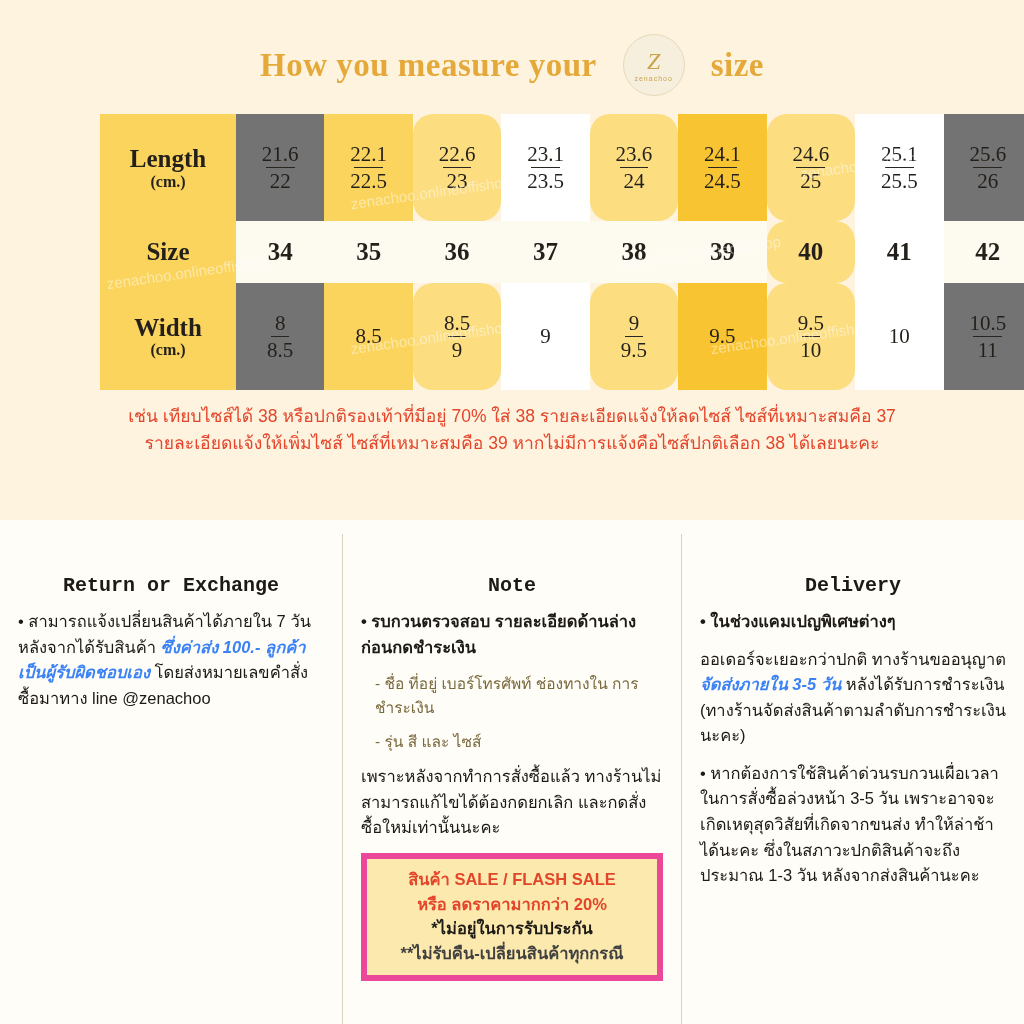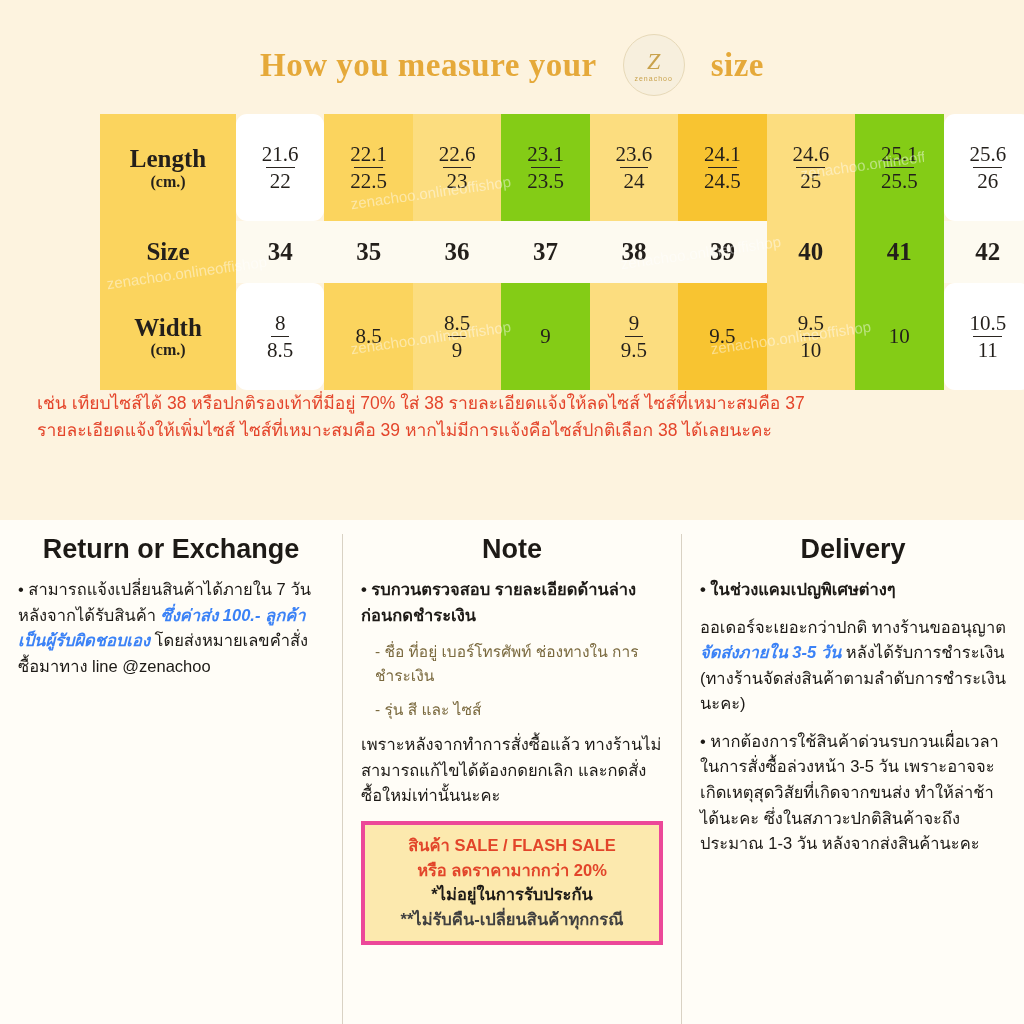--- a/index.html
+++ b/index.html
@@ -94,44 +94,45 @@
 
   .frac { display: inline-block; line-height: 1.05; font-size: 21px; }
   .frac .num { display: block; }
   .frac .bar { display: block; height: 1px; background: #2a2520; margin: 2px 4px; }
   .frac .den { display: block; }
   .single { font-size: 21px; }
   .sizeval { font-size: 25px; font-weight: bold; }
 
   
   .cell-a { background: #fbd45e; }
-  .cell-b { background: #84cc16; }
-  .cell-c { background: #ffffff; border-radius: 11px; }
+  .cell-b { background: #ffffff; }
+  .cell-c { background: #737373; }
   .cell-d { background: #fdfaf0; }
-  .cell-e { background: #fcdd7f; }
+  .cell-e { background: #fcdd7f; border-radius: 20px; }
   .cell-f { background: #f8c431; }
 
   .watermarks {
     position: absolute;
     inset: 0;
     pointer-events: none;
     overflow: hidden;
   }
   .wm {
     position: absolute;
     font-family: "Liberation Sans", sans-serif;
     font-size: 15px;
     color: rgba(255,255,255,0.45);
     white-space: nowrap;
     transform: rotate(-8deg);
   }
 
   .note-red {
-    margin: 0 auto 0 auto;
+    margin: 13px auto 0 auto;
     width: 950px;
+    text-align: center;
     color: #e4452b;
     font-size: 17.5px;
     line-height: 1.55;
   }
 
   
   .bottom-section {
     position: relative;
     height: 504px;
     background: #fffdf7;
@@ -140,44 +141,45 @@
   }
   .col {
     position: relative;
     padding: 0 18px;
   }
   .col-1 { width: 342px; }
   .col-2 { width: 340px; border-left: 1px solid #d9d2c4; border-right: 1px solid #d9d2c4; }
   .col-3 { width: 342px; }
 
   .col h2 {
-    font-family: Liberation Sans, sans-serif;
-    font-size: 27px;
+    font-family: Liberation Mono, monospace;
+    font-size: 20px;
     font-weight: bold;
     color: #1d1a16;
     text-align: center;
     margin-bottom: 12px;
+    margin-top: 40px;
   }
   .p {
     font-size: 16.5px;
     color: #1d1a16;
     line-height: 1.55;
     margin-bottom: 12px;
   }
   .p .em-red { color: #e2452a; font-weight: bold; }
   .p .em-orange { color: #3b82f6; font-weight: bold; font-style: italic; }
   .sub-list {
     font-size: 15.5px;
     color: #7b6a3f;
     line-height: 1.55;
     margin: 0 0 10px 14px;
   }
   .sale-box {
     margin-top: 10px;
-    border: 4px solid #ec4899;
+    border: 6px solid #ec4899;
     background: #fce9ae;
     text-align: center;
     padding: 8px 6px 9px 6px;
     font-size: 16.5px;
     line-height: 1.5;
     color: #1d1a16;
     font-weight: bold;
   }
   .sale-box .l1 { color: #e2452a; }
   .sale-box .l2 { color: #e2452a; }

